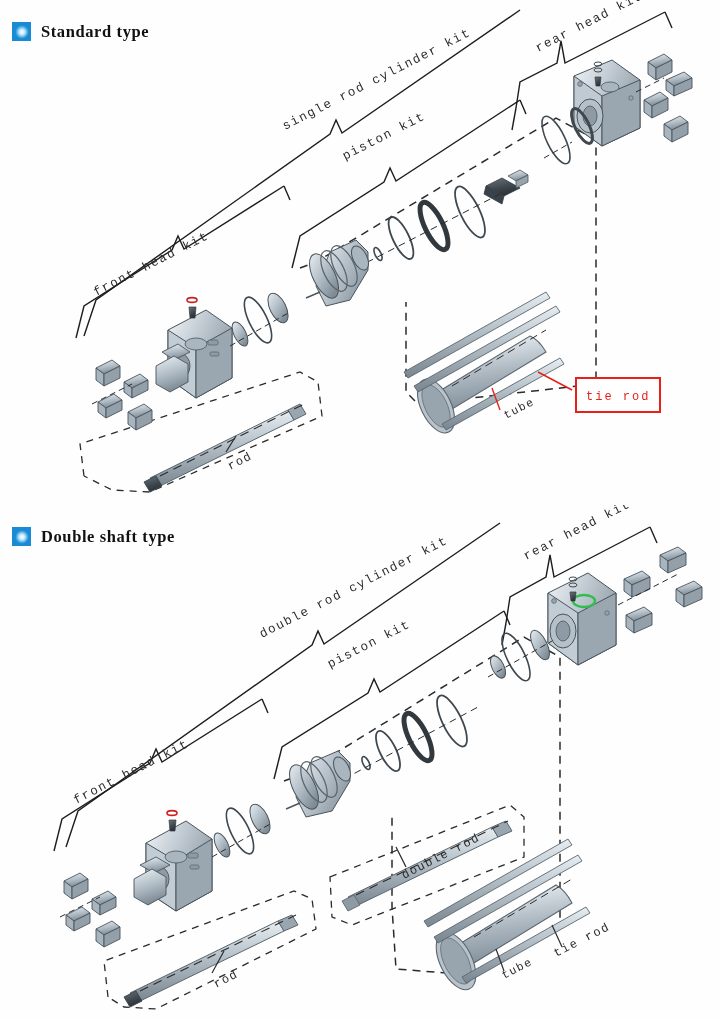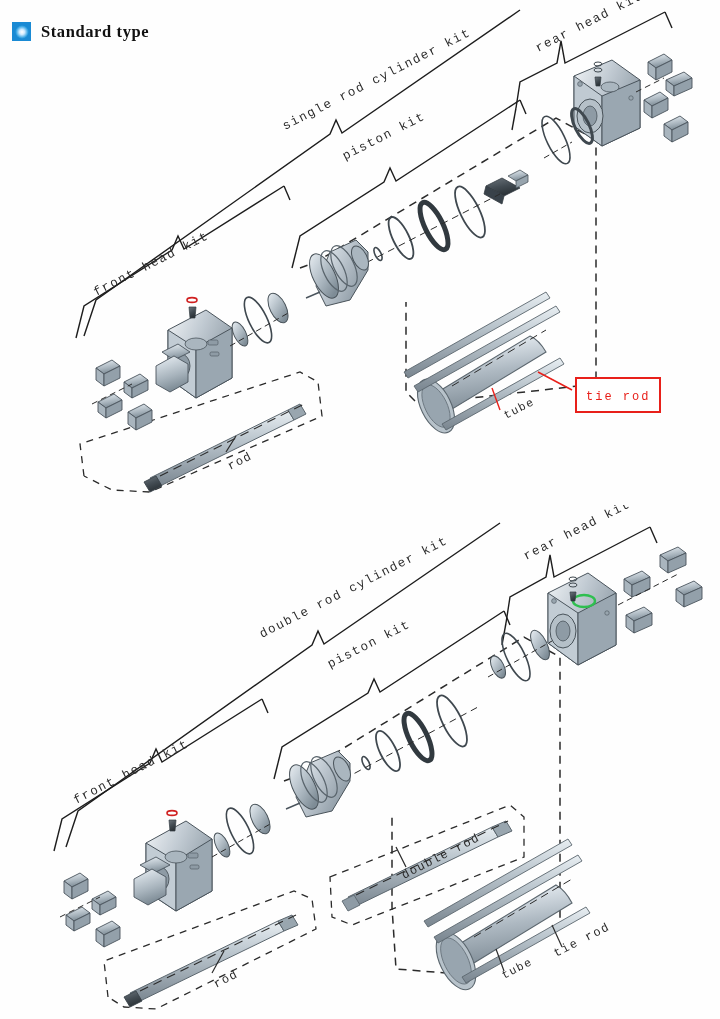--- a/index.html
+++ b/index.html
@@ -262,20 +262,24 @@
     <g>
       <path d="M572,390 L538,372" stroke="#e8201a" stroke-width="1.5" fill="none"></path>
       <rect class="callout-box" x="576" y="378" width="84" height="34"></rect>
       <text class="callout-txt" x="586" y="400">tie rod</text>
     </g>
   </svg>
 </div>
 
 <div class="section" id="section-double">
 
+  <div class="sec-header">
+    <span class="hdr-icon"></span>
+    <span class="hdr-title">Double shaft type</span>
+  </div>
 
   <svg class="diagram" viewBox="0 0 720 514" width="720" height="514">
 
     <g>
       <path d="M506,118 L510,92 L546,72 L550,50 L554,72 L650,22" fill="none" stroke="#1d1d1d" stroke-width="1.4"></path>
       <path d="M506,118 L502,140" fill="none" stroke="#1d1d1d" stroke-width="1.4"></path>
       <path d="M650,22 L657,38" fill="none" stroke="#1d1d1d" stroke-width="1.4"></path>
     </g>
     <text class="lbl" x="526" y="55" font-size="12.5" letter-spacing="1.6" transform="rotate(-27 526 55)">rear head kit</text>
 

